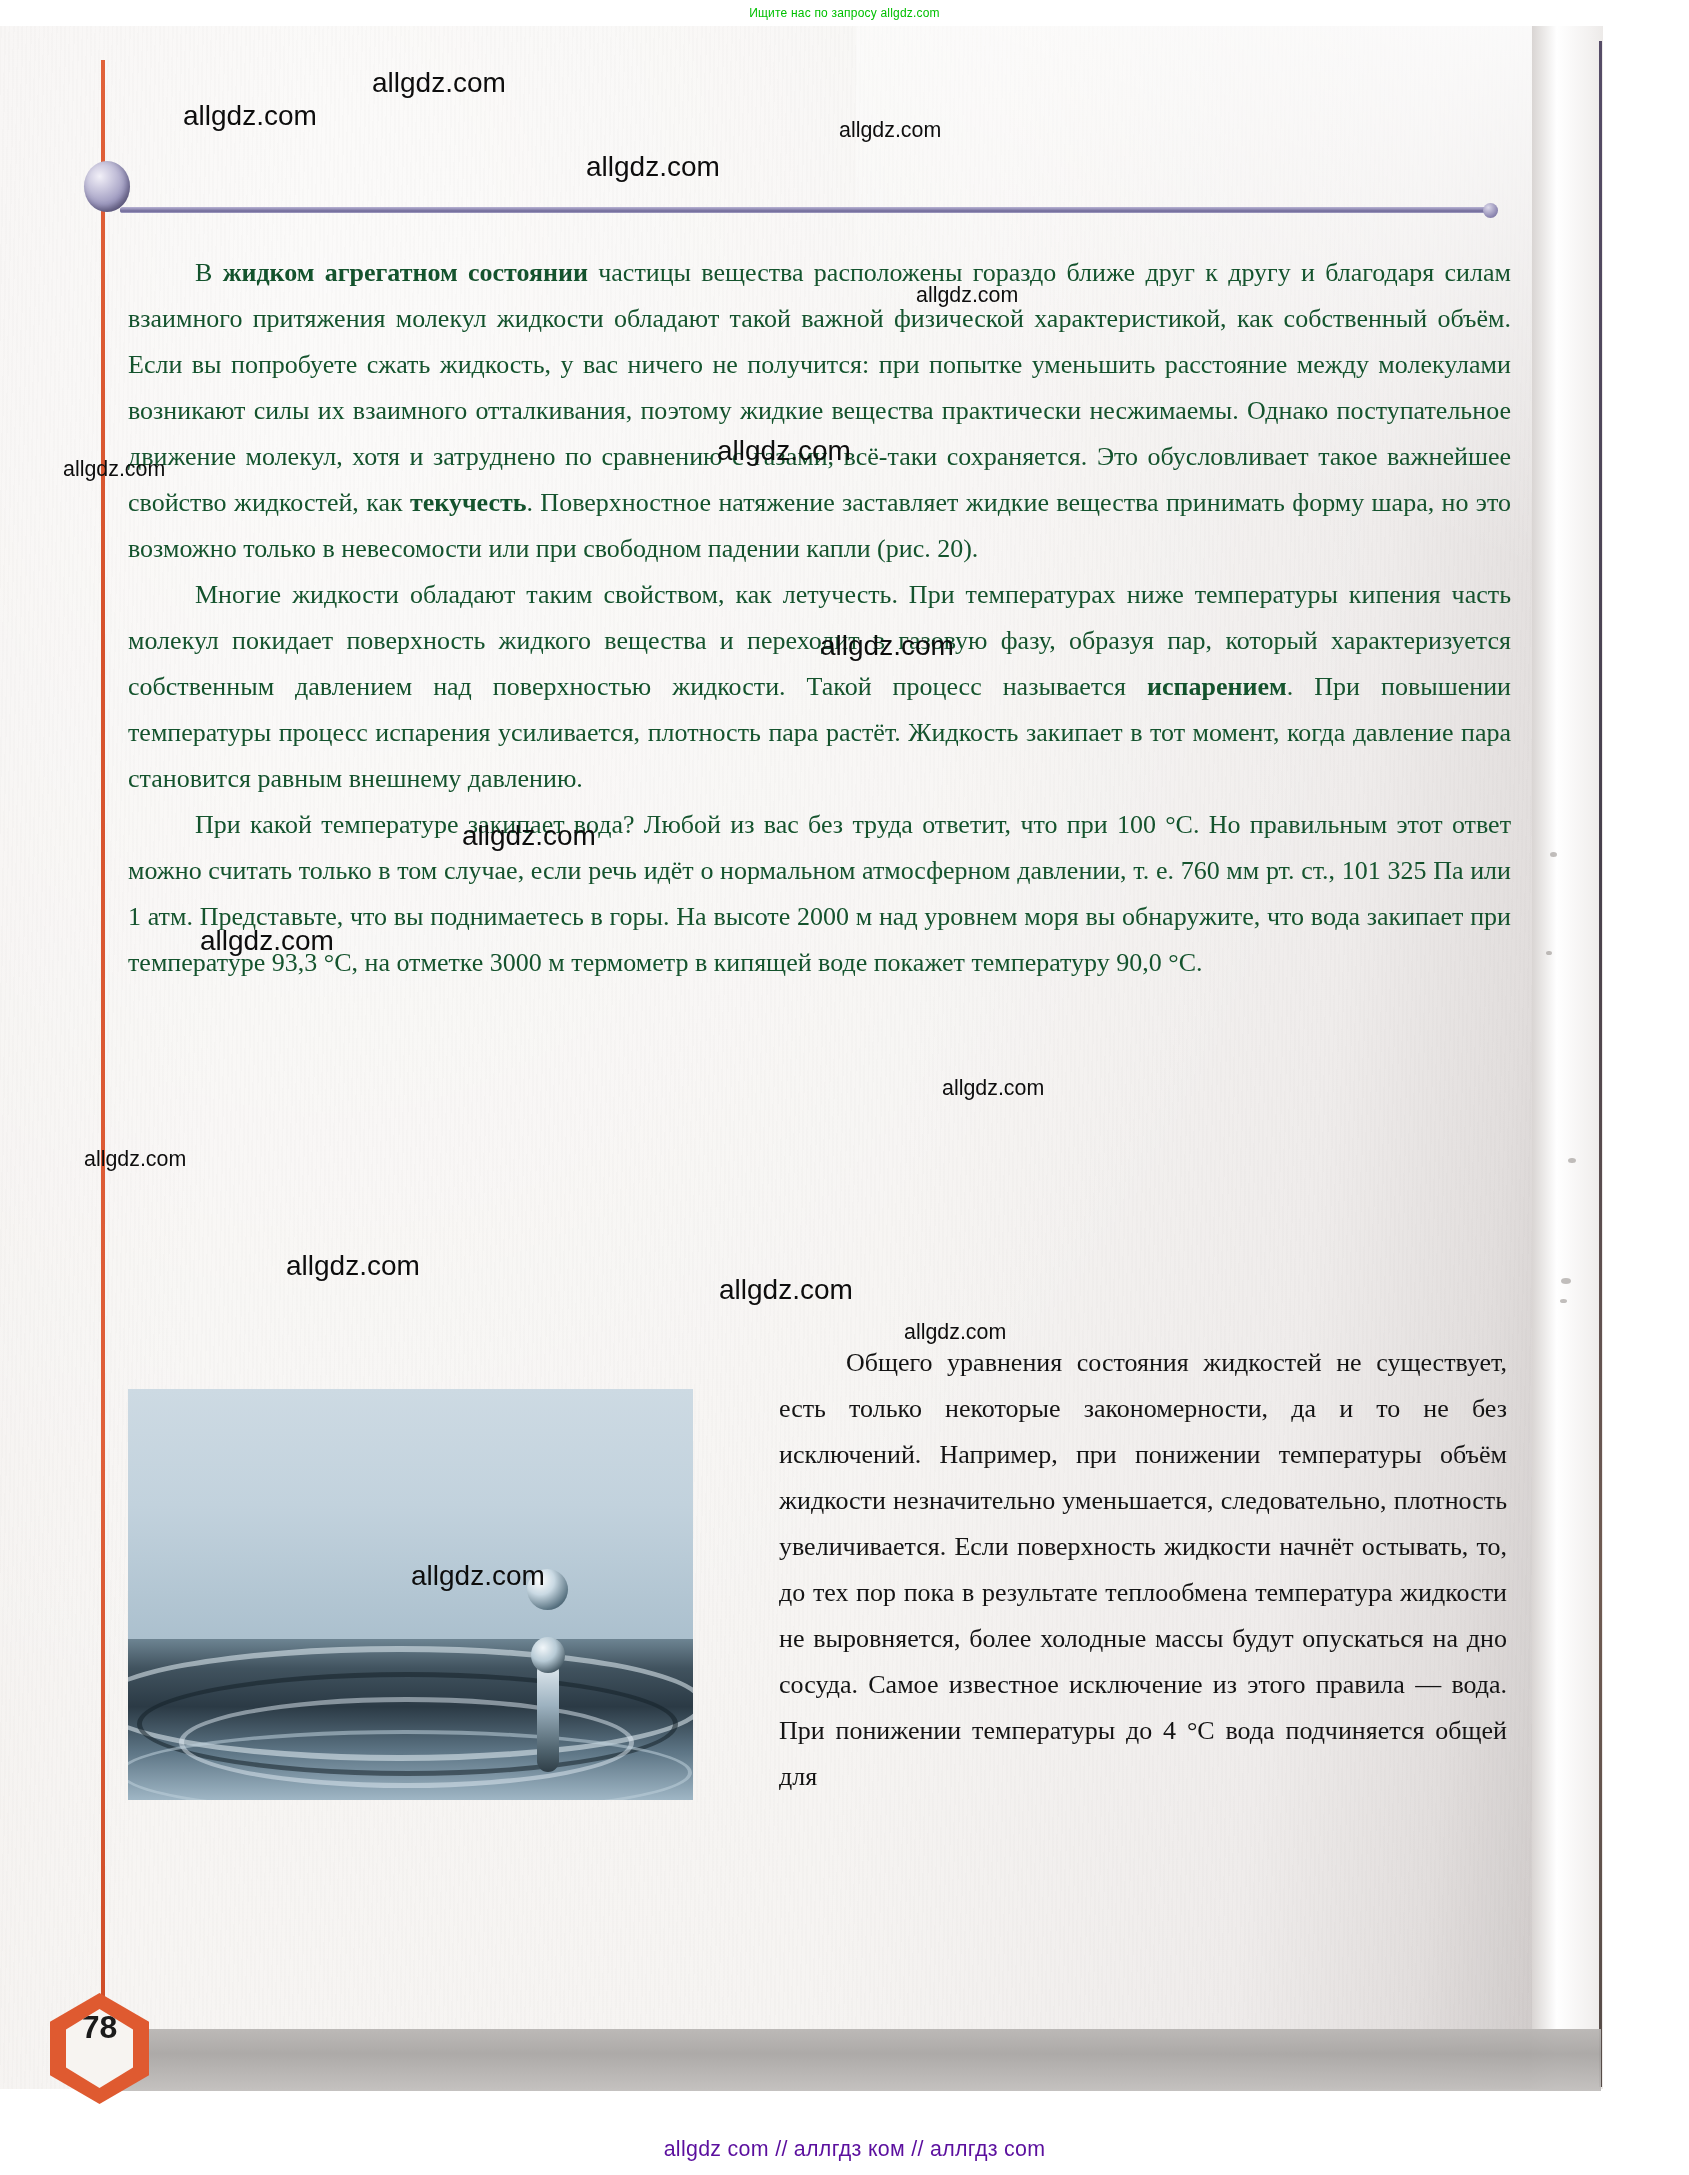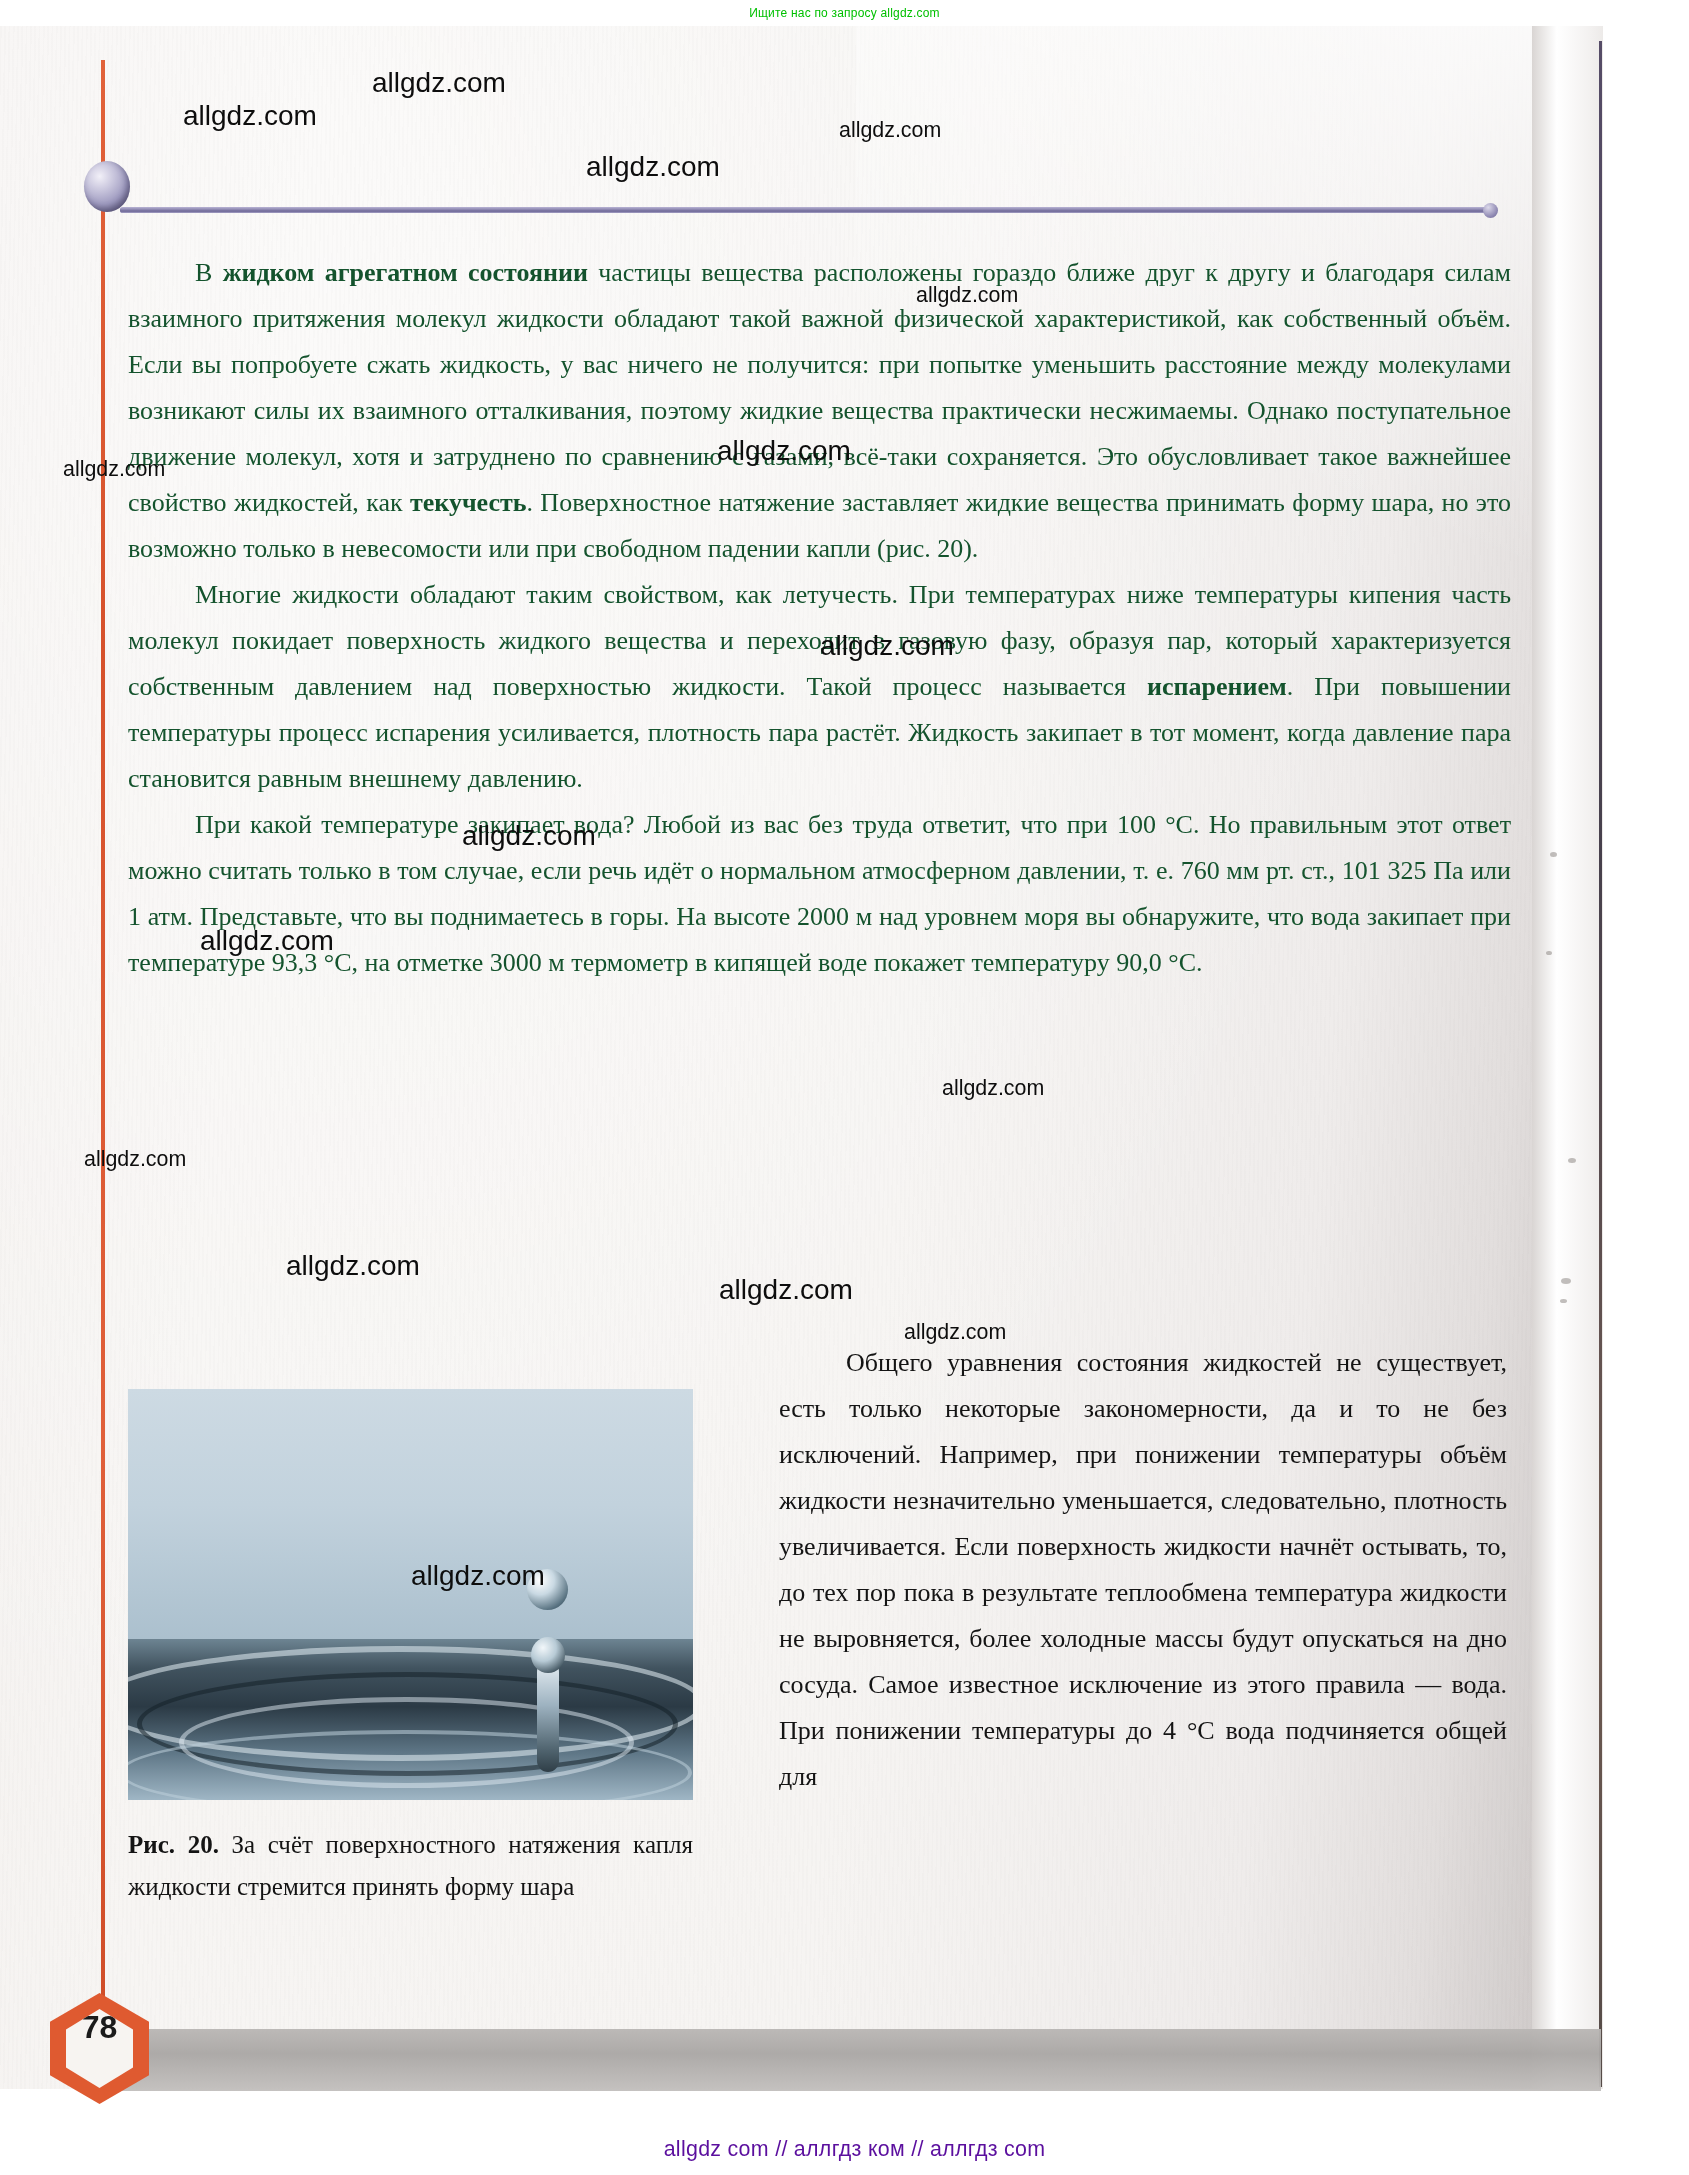--- a/index.html
+++ b/index.html
@@ -150,21 +150,20 @@
       <div class="fig-surface"></div>
       <div class="ring r1"></div>
       <div class="ring r2"></div>
       <div class="ring r3"></div>
       <div class="ring r4"></div>
       <div class="column"></div>
       <div class="drop-mid"></div>
       <div class="drop-top"></div>
       <div class="fig-wm">allgdz.com</div>
     </div>
-    <div class="fig-caption"><b>Рис. 20.</b><span> За счёт поверхностного натяжения капля жидкости стремится принять форму шара</span></div>
   </div>
 
   <div class="col-right">
     <p>Общего уравнения состояния жидкостей не существует, есть только некоторые закономерности, да и то не без исключений. Например, при понижении температуры объём жидкости незначительно уменьшается, следовательно, плотность увеличивается. Если поверхность жидкости начнёт остывать, то, до тех пор пока в результате теплообмена температура жидкости не выровняется, более холодные массы будут опускаться на дно сосуда. Самое известное исключение из этого правила — вода. При понижении температуры до 4 °C вода подчиняется общей для</p>
   </div>
 
   <div class="page-badge">
     <div class="inner">
       <span class="num">78</span>
     </div>

